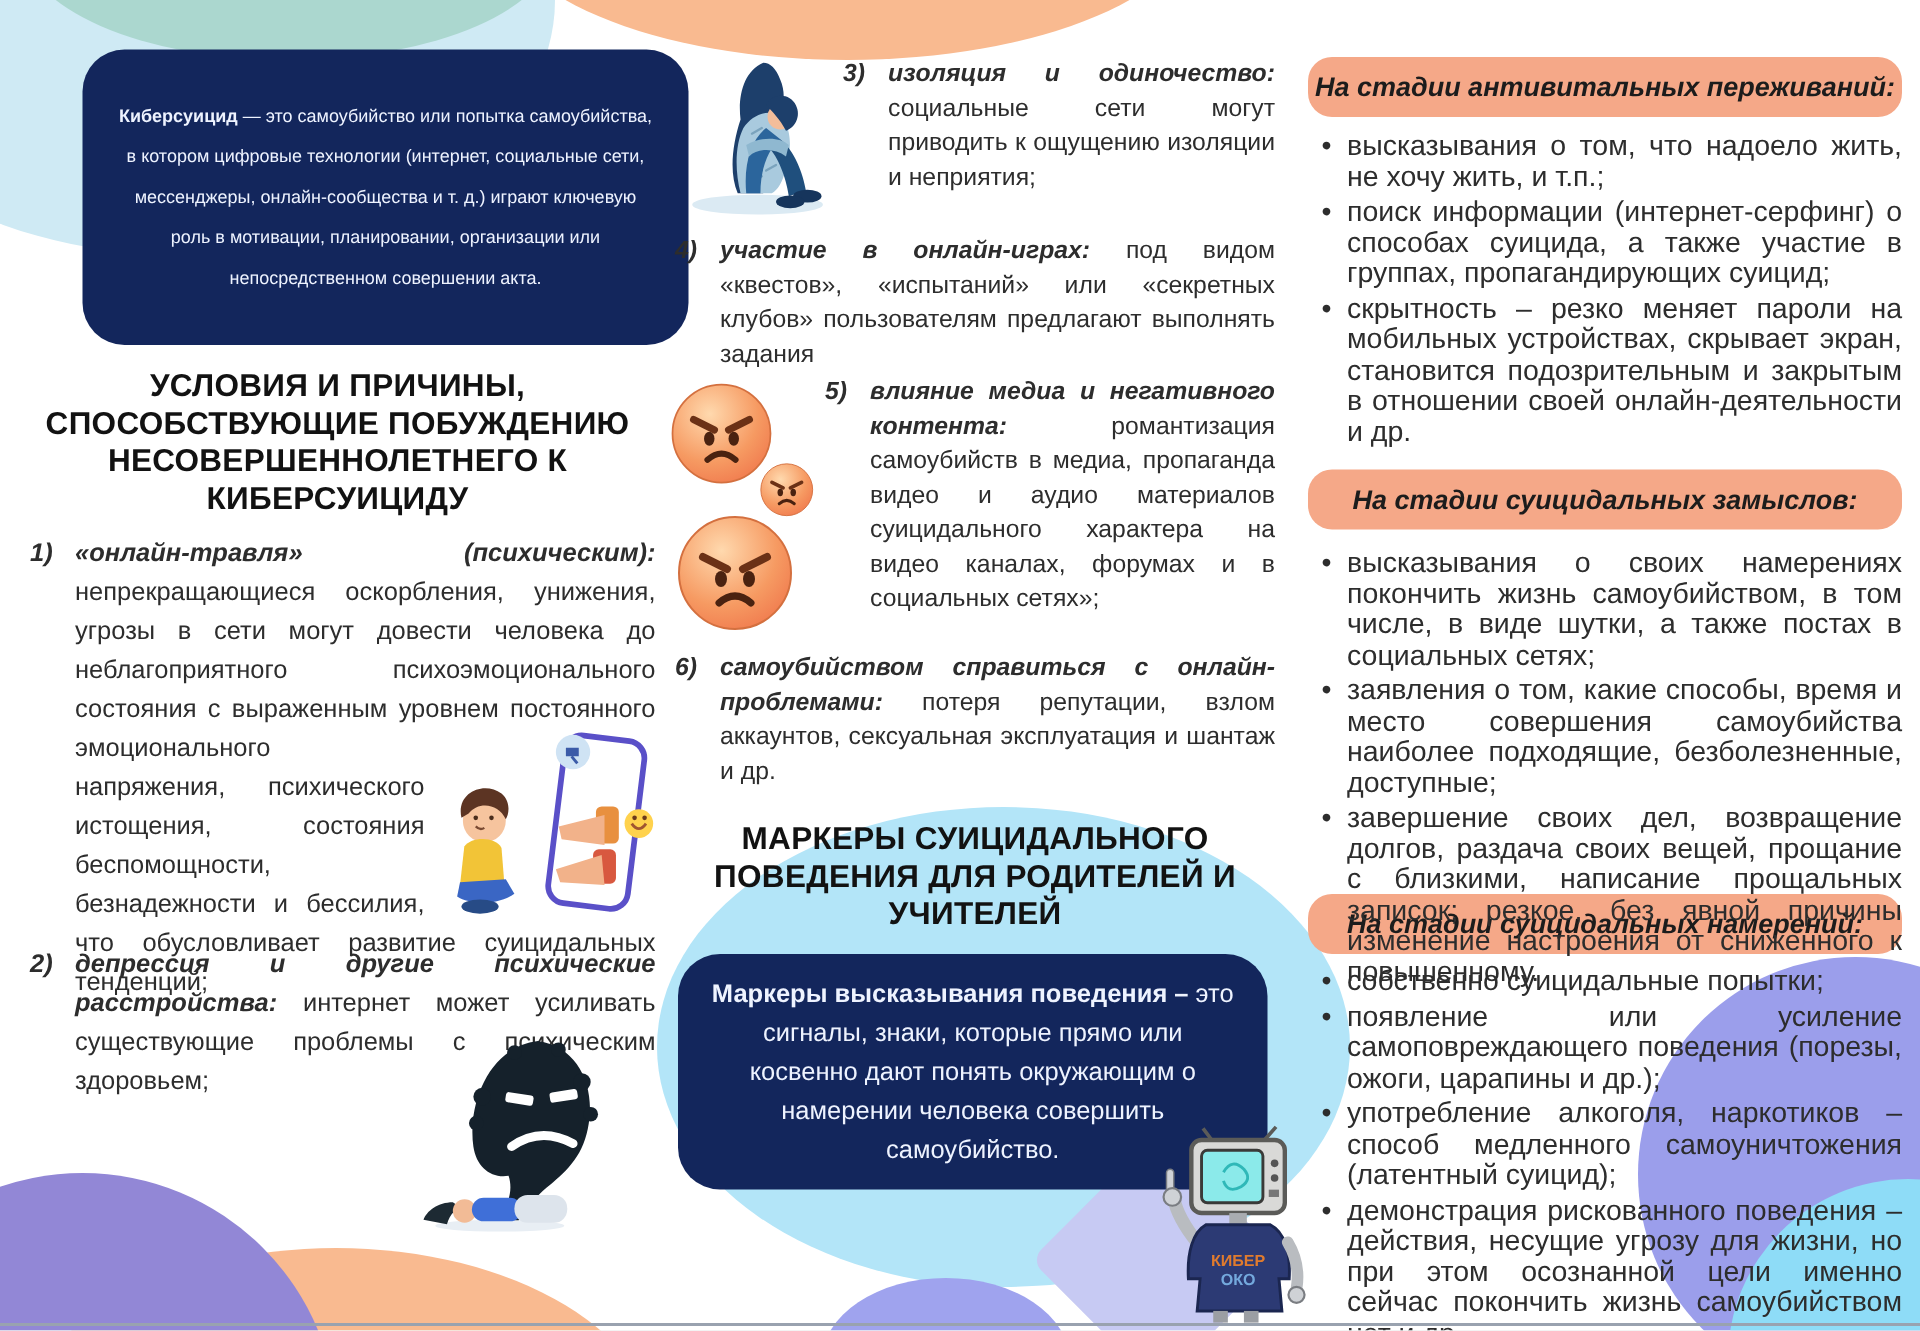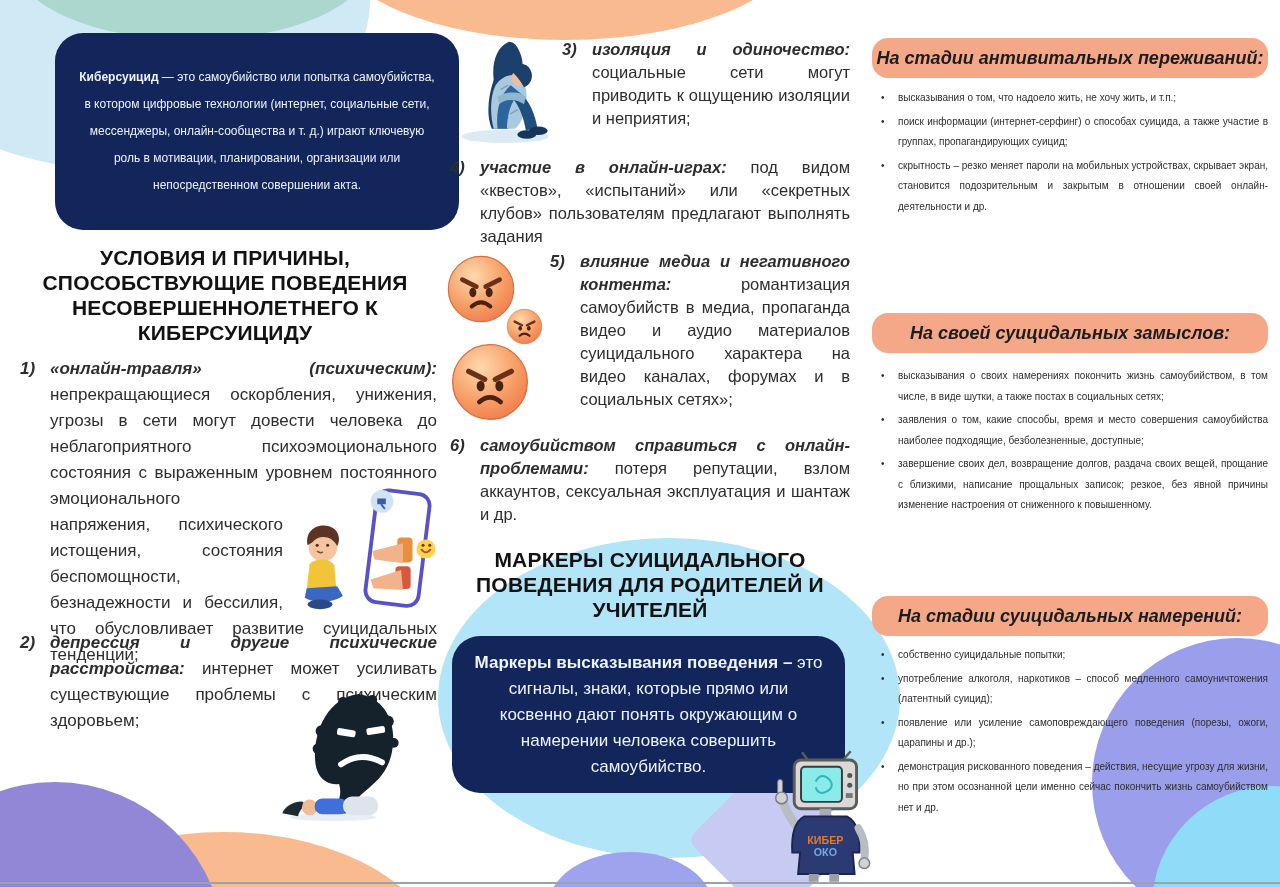--- a/index.html
+++ b/index.html
@@ -49,21 +49,21 @@
   .emoji{position:absolute;}
   .mid-item6{left:450px;top:434px;width:400px;}
   .markers-box{left:452px;top:636px;width:393px;height:157px;padding:16px 22px;box-sizing:border-box;
                font-size:17px;line-height:26px;display:flex;align-items:center;}
   .markers-box .inner{width:100%;}
   
   .pill{left:872px;width:396px;height:40px;background:#f5a888;border-radius:16px;
         display:flex;align-items:center;justify-content:center;
         font-weight:700;font-style:italic;font-size:18px;color:#1c1c1c;}
   .pill1{top:38px;} .pill2{top:313px;} .pill3{top:596px;}
-  .bullets{left:872px;width:396px;font-size:10px;line-height:20.5px;}
+  .bullets{left:872px;width:396px;font-size:19px;line-height:20.5px;}
   .bullets ul{margin:0;padding:0;list-style:none;}
   .bullets li{position:relative;padding-left:26px;margin-bottom:3px;text-align:justify;}
   .bullets li::before{content:"•";position:absolute;left:9px;top:0;color:#2d2d2d;}
   .blist1{top:88px;} .blist2{top:366px;} .blist3{top:645px;}
   
   .illus{position:absolute;z-index:3;}
   .ghost-illus{left:282px;top:692px;width:118px;height:132px;}
   .robot-illus{left:765px;top:750px;width:112px;height:132px;}
   svg{display:block;width:100%;height:100%;}
 </style>
@@ -81,21 +81,21 @@
   <div class="shape bg-orange-bl"></div>
   <div class="shape bg-purple-bl"></div>
   <div class="shape bg-periwinkle-right"></div>
   <div class="shape bg-cyan-br"></div>
   <div class="page-bottom-line"></div>
 
   <div class="layer navy-box def-box">
     <div class="inner"><span class="bold-lead">Киберсуицид</span><span> — это самоубийство или попытка самоубийства, в котором цифровые технологии (интернет, социальные сети, мессенджеры, онлайн-сообщества и т. д.) играют ключевую роль в мотивации, планировании, организации или непосредственном совершении акта.</span></div>
   </div>
 
-  <div class="layer col-heading left-heading">УСЛОВИЯ И ПРИЧИНЫ, СПОСОБСТВУЮЩИЕ ПОВЕДЕНИЯ НЕСОВЕРШЕННОЛЕТНЕГО К КИБЕРСУИЦИДУ</div>
+  <div class="layer col-heading left-heading">УСЛОВИЯ И ПРИЧИНЫ, СПОСОБСТВУЮЩИЕ ПОБУЖДЕНИЮ НЕСОВЕРШЕННОЛЕТНЕГО К КИБЕРСУИЦИДУ</div>
 
   <div class="layer left-items">
     <div class="nitem">
       <span class="num">1)</span>
       <div class="itext jtext">
         <span class="wrap-spacer"></span>
         <span class="illus-float">
           <svg viewBox="0 0 150 130">
             <g transform="rotate(7 112 65)">
                 <rect x="84" y="4" width="56" height="118" rx="12" fill="#ffffff" stroke="#5a50c8" stroke-width="4"></rect>
@@ -305,32 +305,32 @@
 
   <div class="layer pill pill1">На стадии антивитальных переживаний:</div>
   <div class="layer bullets blist1">
     <ul>
       <li><span>высказывания о том, что надоело жить, не хочу жить, и т.п.;</span></li>
       <li><span>поиск информации (интернет-серфинг) о способах суицида, а также участие в группах, пропагандирующих суицид;</span></li>
       <li><span>скрытность – резко меняет пароли на мобильных устройствах, скрывает экран, становится подозрительным и закрытым в отношении своей онлайн-деятельности и др.</span></li>
     </ul>
   </div>
 
-  <div class="layer pill pill2">На своей суицидальных замыслов:</div>
+  <div class="layer pill pill2">На стадии суицидальных замыслов:</div>
   <div class="layer pill pill3">На стадии суицидальных намерений:</div>
 
   <div class="layer bullets blist2">
     <ul>
       <li><span>высказывания о своих намерениях покончить жизнь самоубийством, в том числе, в виде шутки, а также постах в социальных сетях;</span></li>
       <li><span>заявления о том, какие способы, время и место совершения самоубийства наиболее подходящие, безболезненные, доступные;</span></li>
       <li><span>завершение своих дел, возвращение долгов, раздача своих вещей, прощание с близкими, написание прощальных записок; резкое, без явной причины изменение настроения от сниженного к повышенному.</span></li>
     </ul>
   </div>
   <div class="layer bullets blist3">
     <ul>
       <li><span>собственно суицидальные попытки;</span></li>
+      <li><span>появление или усиление самоповреждающего поведения (порезы, ожоги, царапины и др.);</span></li>
       <li><span>употребление алкоголя, наркотиков – способ медленного самоуничтожения (латентный суицид);</span></li>
-      <li><span>появление или усиление самоповреждающего поведения (порезы, ожоги, царапины и др.);</span></li>
       <li><span>демонстрация рискованного поведения – действия, несущие угрозу для жизни, но при этом осознанной цели именно сейчас покончить жизнь самоубийством нет и др.</span></li>
     </ul>
   </div>
 
 </div>
 
 </body></html>

